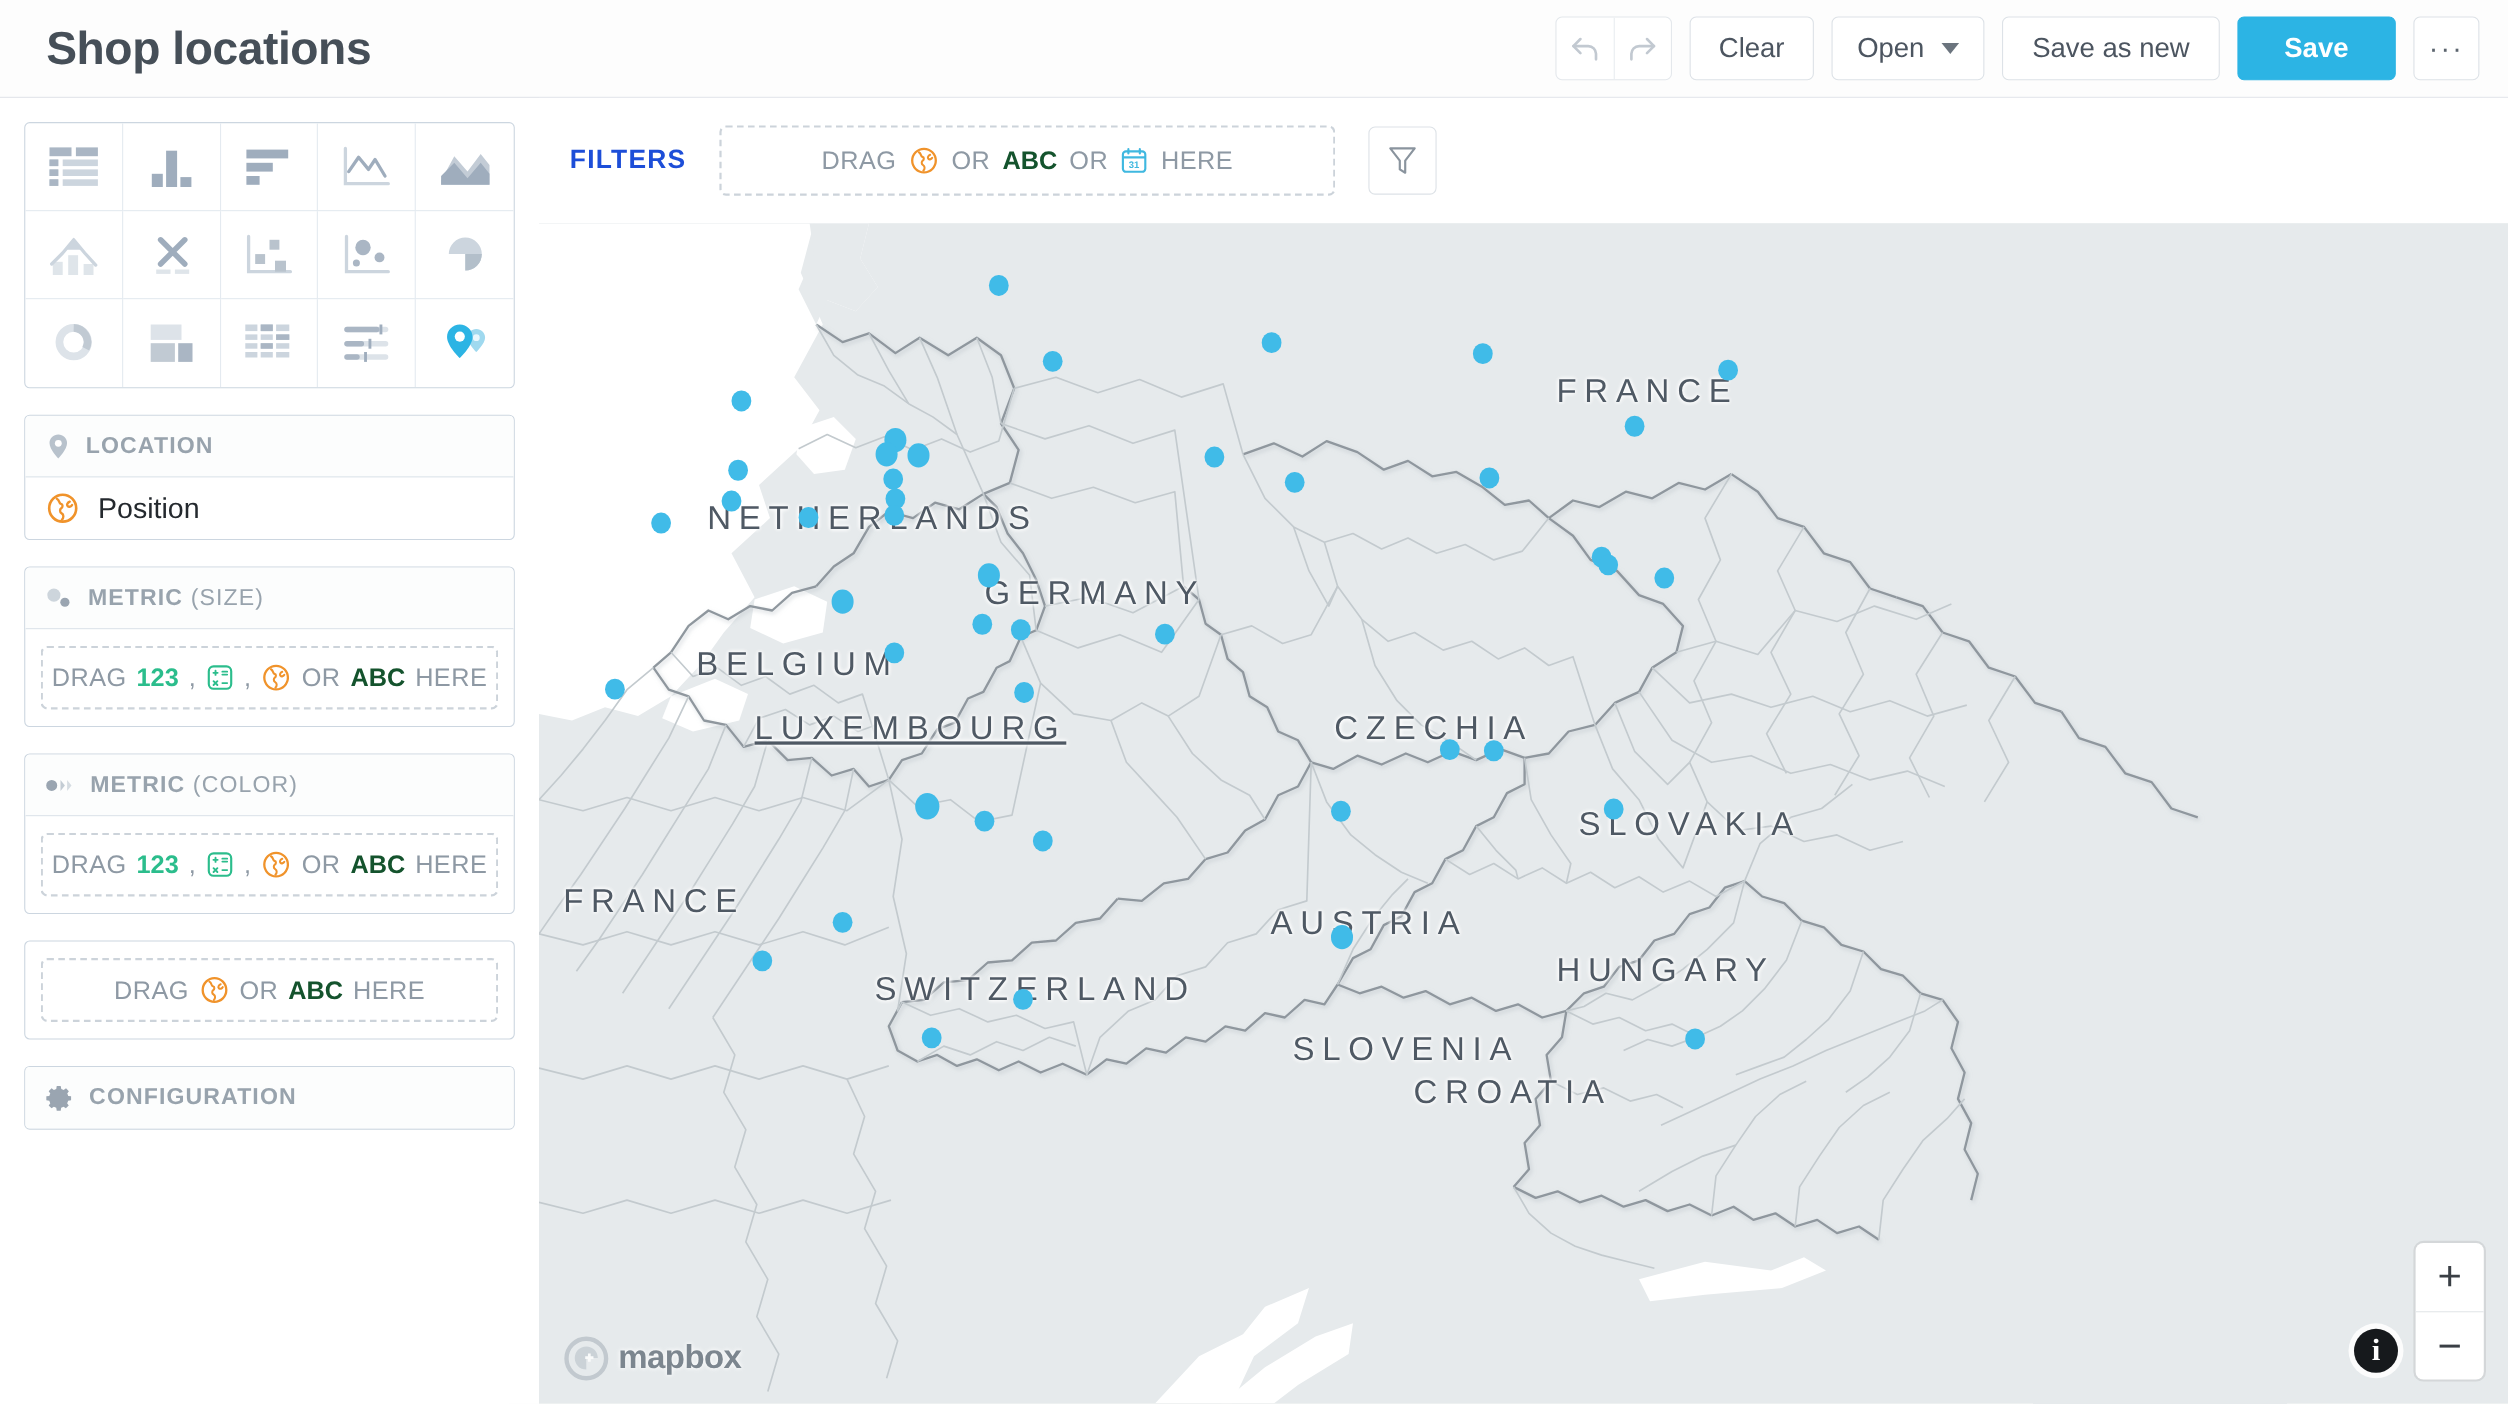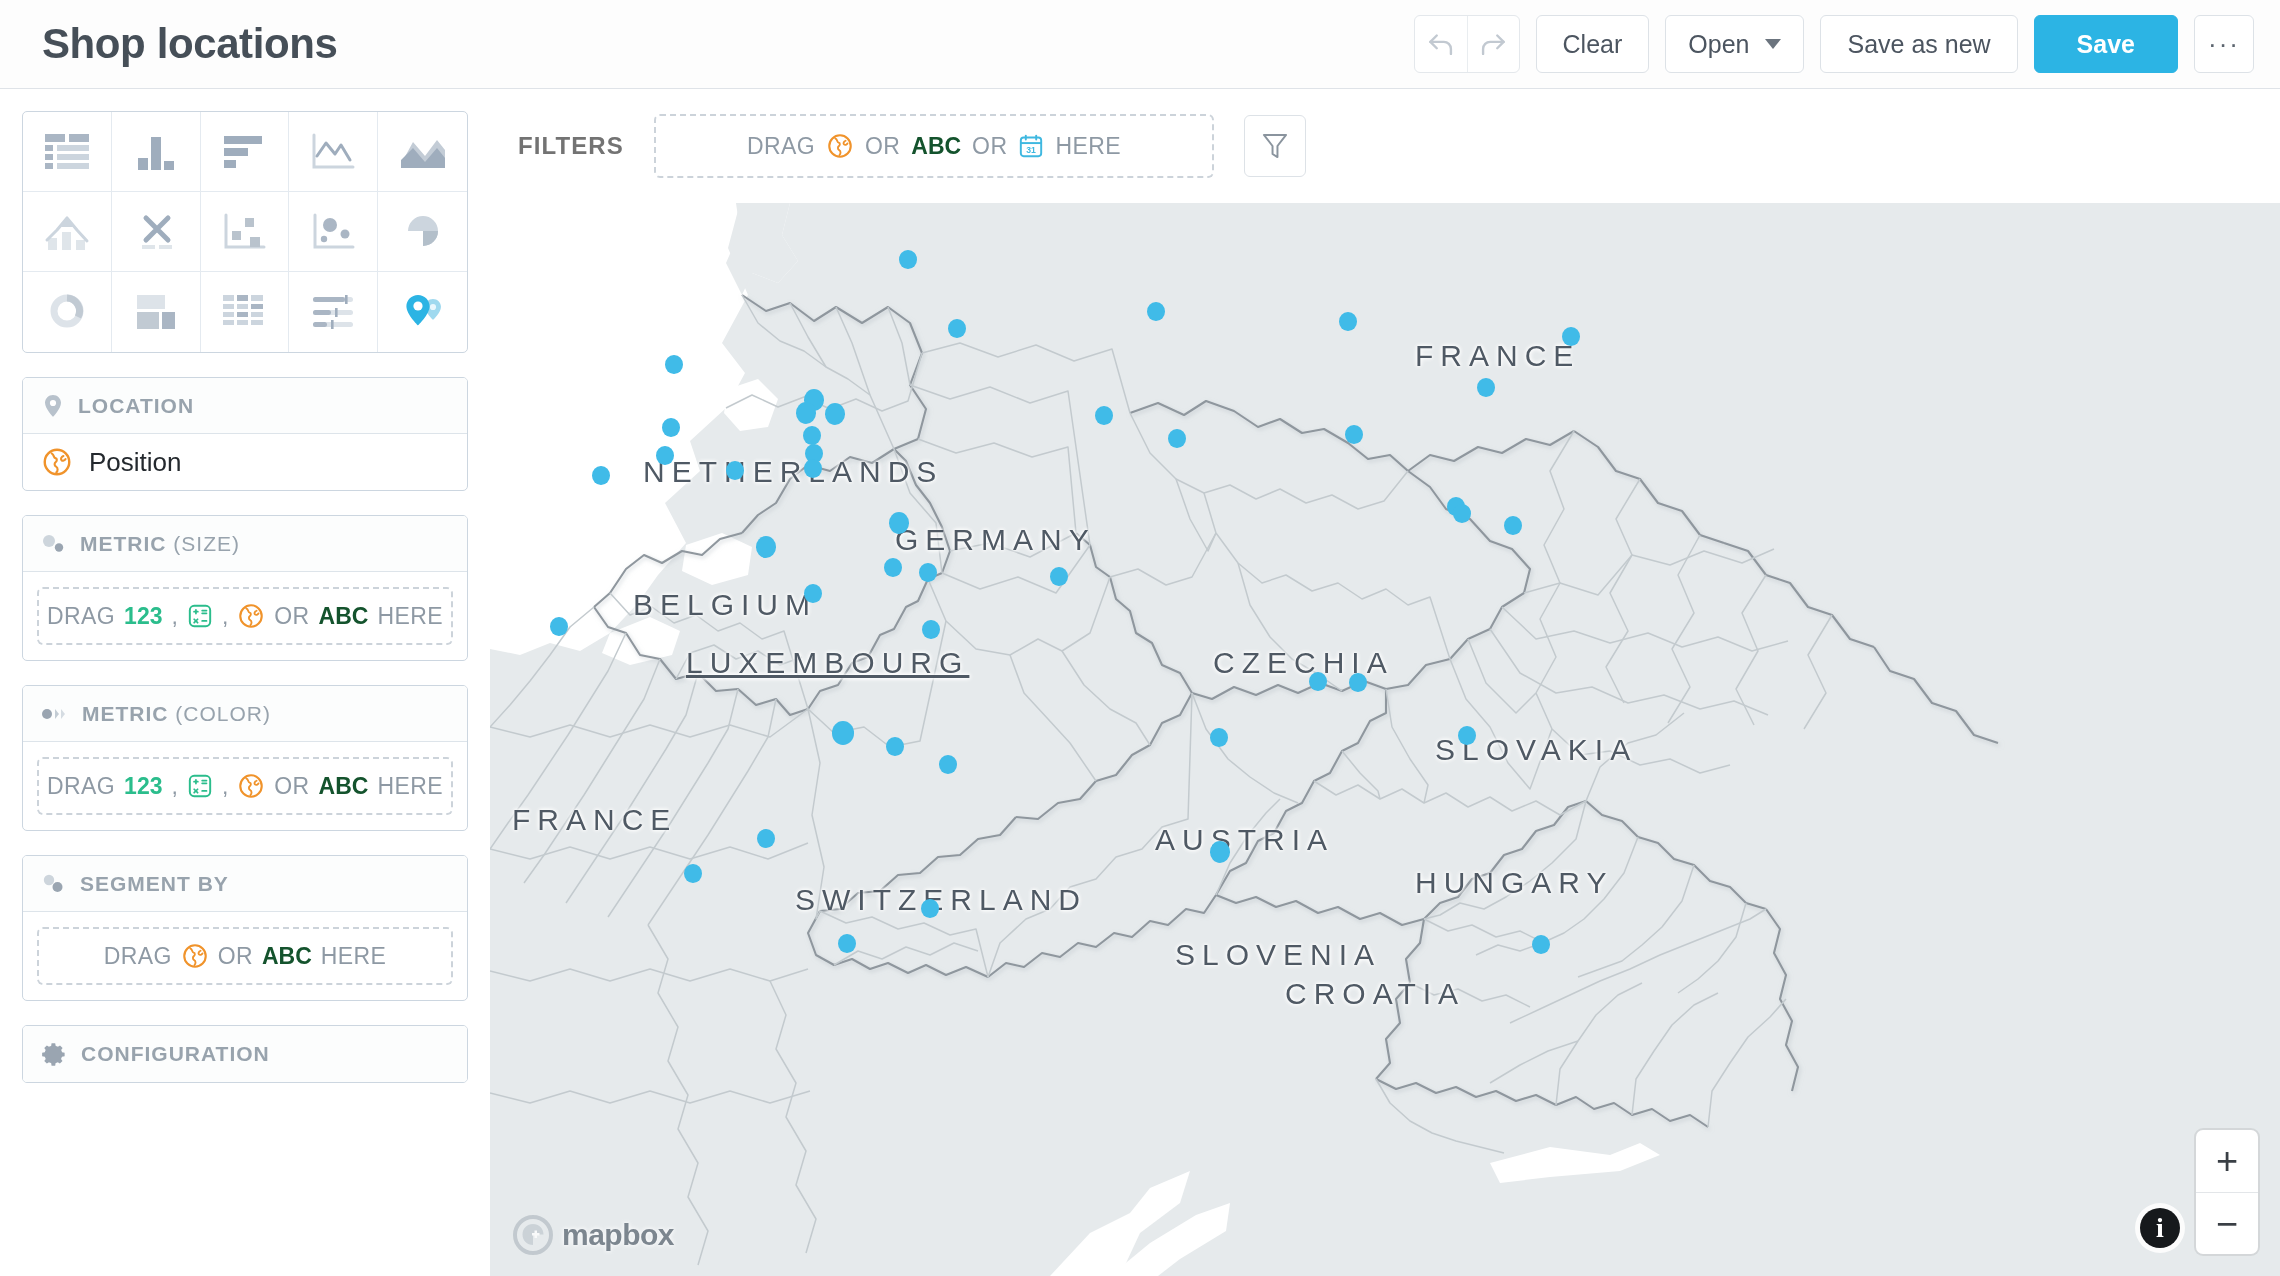--- a/index.html
+++ b/index.html
@@ -148,21 +148,21 @@
   }
   #filters-bar {
     position: absolute; top: 0; left: 0;
     width: 1790px; height: 114px;
     display: flex; align-items: center;
     padding-left: 28px; gap: 30px;
     background:#fff;
   }
   #filters-label {
     font-size: 24px; font-weight: 700;
-    color: #737373; letter-spacing: 1.1px;
+    color: #1d4ed8; letter-spacing: 1.1px;
   }
   #filters-dropzone {
     width: 560px; height: 64px;
     border: 2px dashed #ccd3da; border-radius: 6px;
     display:flex; align-items:center; justify-content:center; gap: 11px;
     cursor: pointer;
   }
   #filter-funnel-button {
     width: 62px; height: 62px;
     border: 1px solid #dde2e7; border-radius: 6px;
@@ -519,27 +519,20 @@
           <path d="M8 5.5 c2.2 1.2 1.2 3.3 2.8 3.6 c1.7 .3 1.1 2.4 .2 3 c-.9 .6 -1.3 2.6 .3 3.4 c1.6 .8 1.4 3.2 .2 4.3 M16.8 7.5 c-1.5 .6 -2.3 2.2 -1.4 3.1 c.9 .9 2.4 .3 3 -.8" fill="none" stroke="#f0932b" stroke-width="1.6" stroke-linecap="round"></path>
         </svg>
         <span class="dz-word">OR</span>
         <span class="dz-abc">ABC</span>
         <span class="dz-word">HERE</span>
       </div>
     </div>
   </div>
 
   <div class="sec-card">
-    <div class="sec-header bordered">
-      <svg width="26" height="24" viewBox="0 0 26 24">
-        <circle cx="8" cy="8" r="5.2" fill="#cdd5dc"></circle>
-          <circle cx="16.5" cy="15" r="5" fill="#9aa5b1"></circle>
-      </svg>
-      <span class="sec-title">SEGMENT BY</span>
-    </div>
     <div class="sec-body">
       <div class="dropzone">
         <span class="dz-word">DRAG</span>
         <svg width="28" height="28" viewBox="0 0 24 24">
           <circle cx="12" cy="12" r="9.2" fill="none" stroke="#f0932b" stroke-width="1.8"></circle>
           <path d="M8 5.5 c2.2 1.2 1.2 3.3 2.8 3.6 c1.7 .3 1.1 2.4 .2 3 c-.9 .6 -1.3 2.6 .3 3.4 c1.6 .8 1.4 3.2 .2 4.3 M16.8 7.5 c-1.5 .6 -2.3 2.2 -1.4 3.1 c.9 .9 2.4 .3 3 -.8" fill="none" stroke="#f0932b" stroke-width="1.6" stroke-linecap="round"></path>
         </svg>
         <span class="dz-word">OR</span>
         <span class="dz-abc">ABC</span>
         <span class="dz-word">HERE</span>

